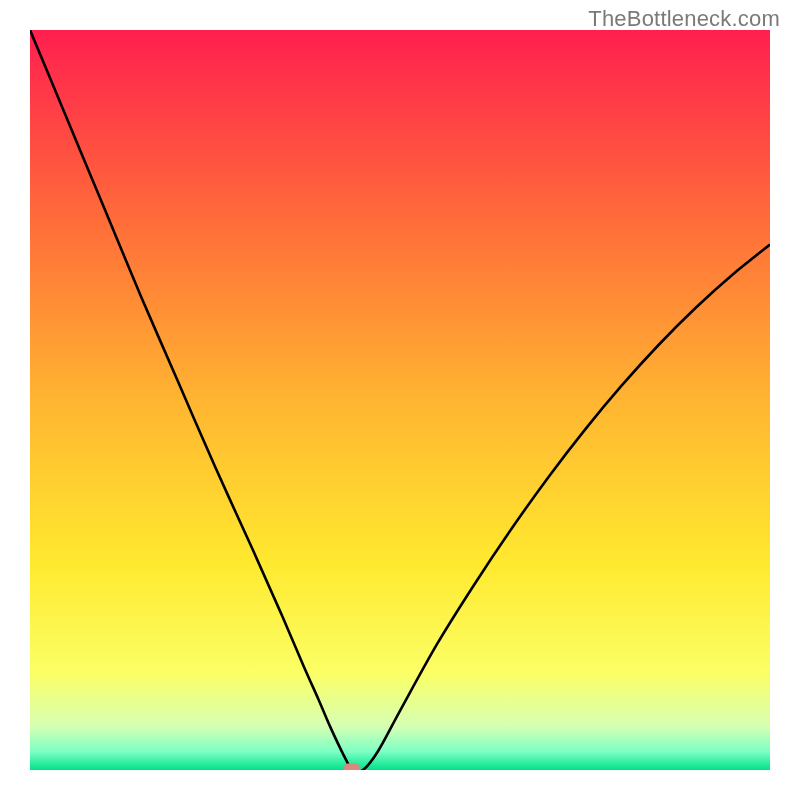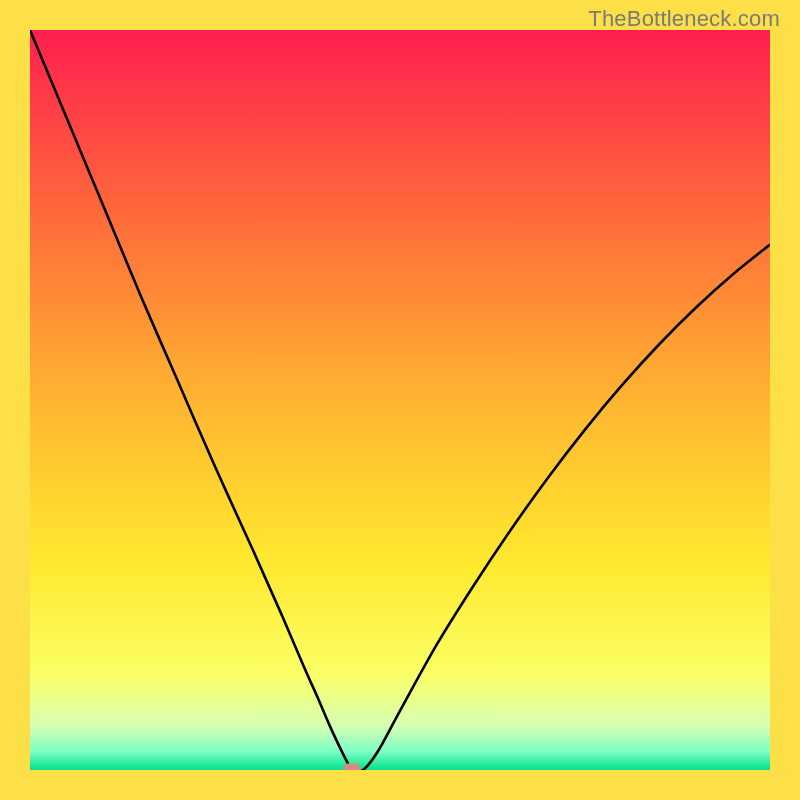--- a/index.html
+++ b/index.html
@@ -10,21 +10,21 @@
     background: #000;
     overflow: hidden;
     font-family: Arial, Helvetica, sans-serif;
   }
   .frame {
     position: absolute;
     top: 0;
     left: 0;
     width: 800px;
     height: 800px;
-    background: #fde047;
+    background: #ffffff;
   }
   .plot-area {
     position: absolute;
     top: 30px;
     left: 30px;
     width: 740px;
     height: 740px;
     overflow: hidden;
   }
   .watermark {

